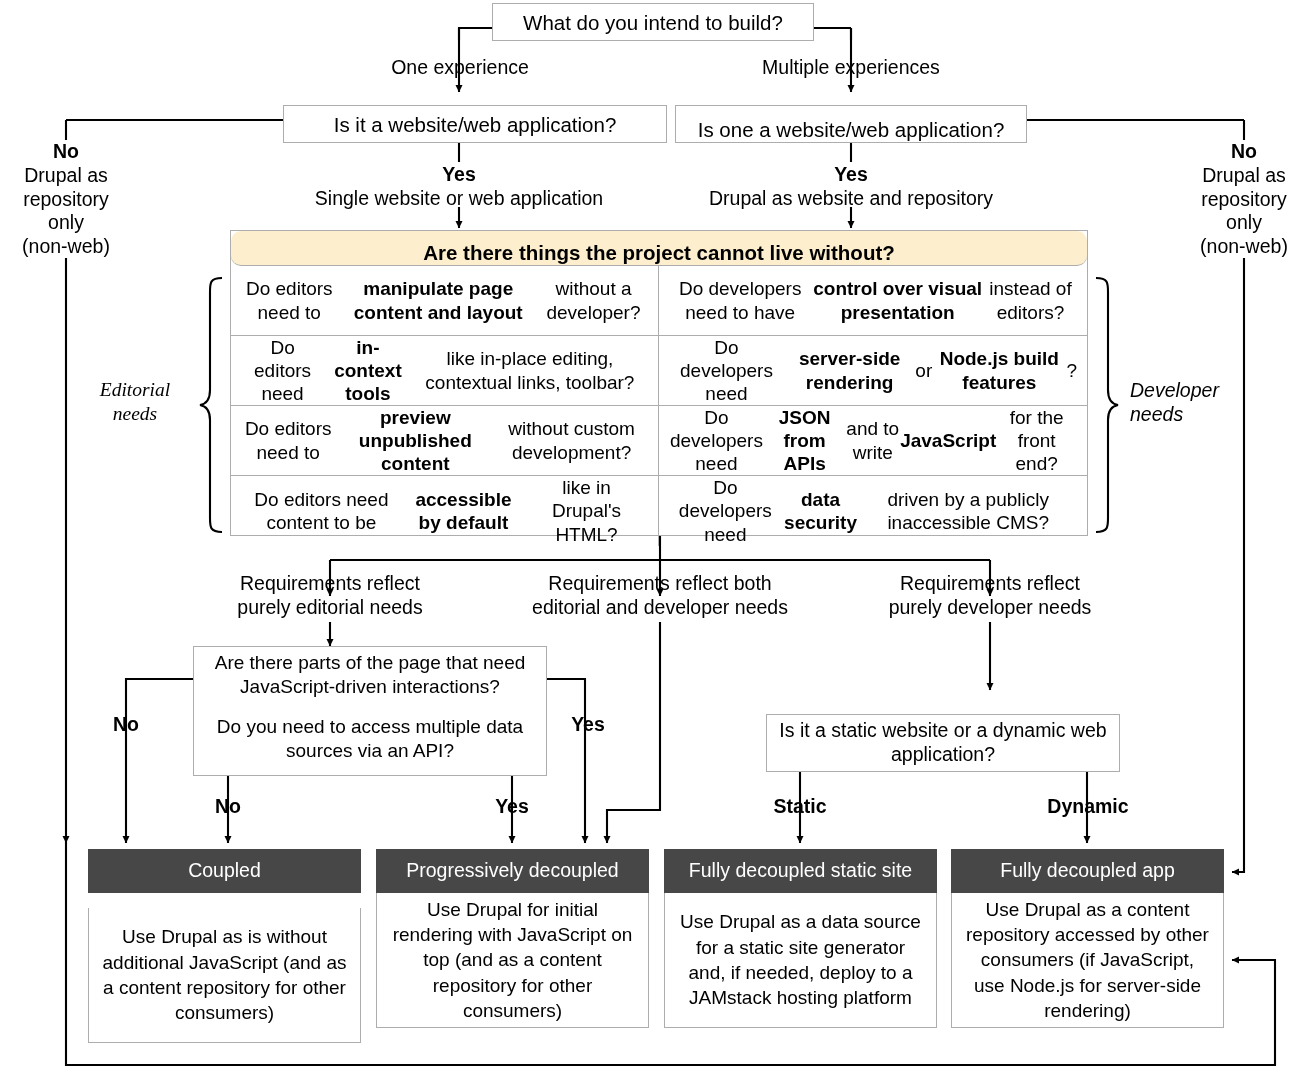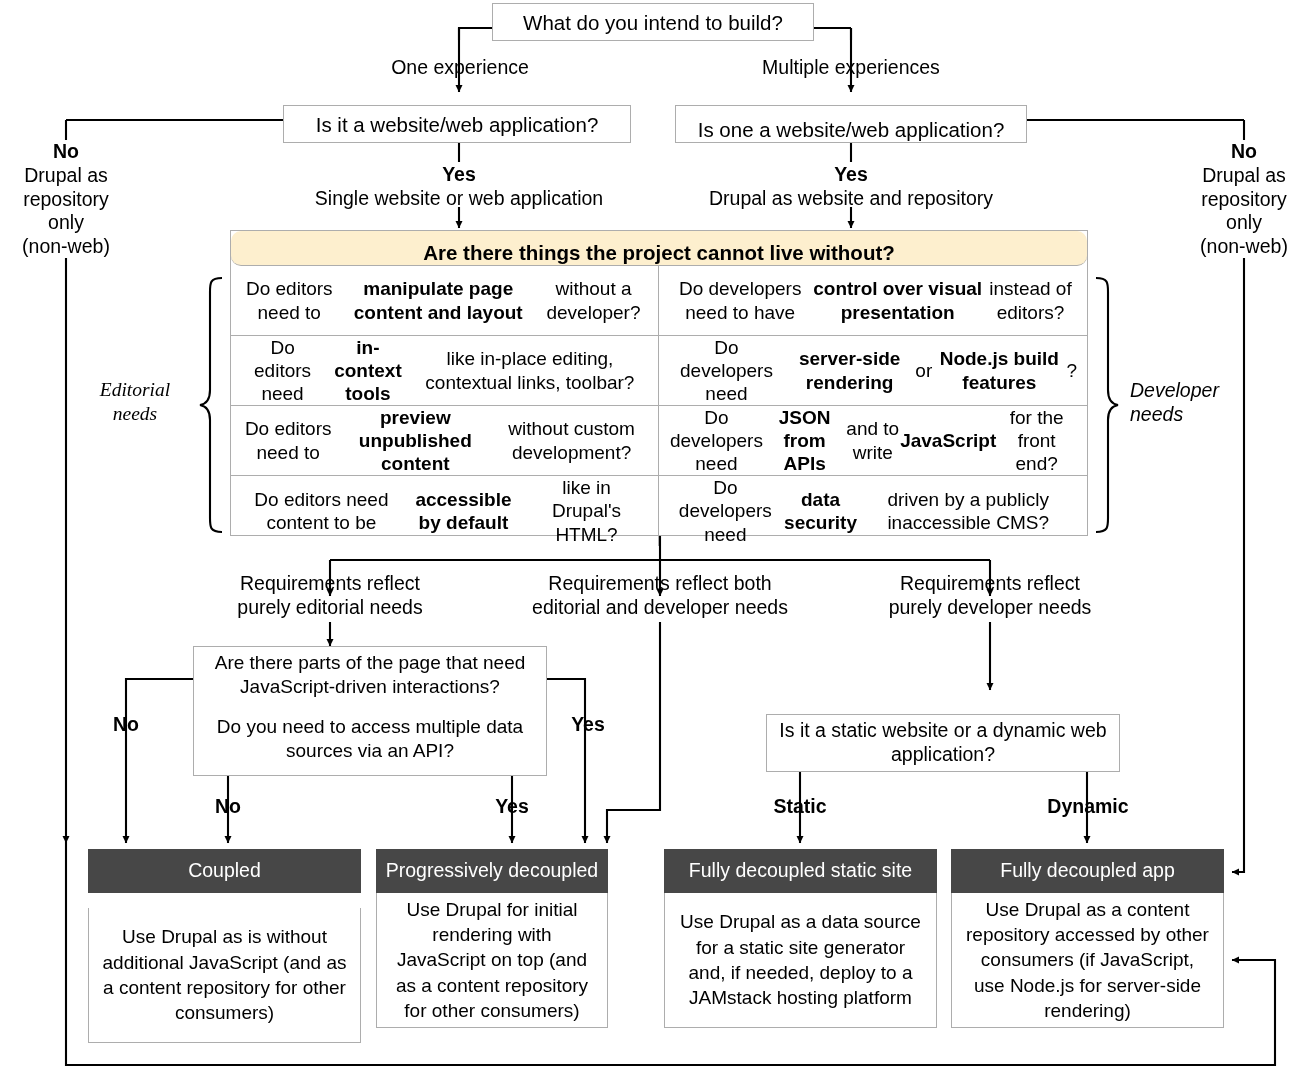--- a/index.html
+++ b/index.html
@@ -108,21 +108,21 @@
     <span>What do you intend to build?</span>
   </div>
 
   <div class="label" style="left:330px;top:56px;width:260px;">
     <span>One experience</span>
   </div>
   <div class="label" style="left:721px;top:56px;width:260px;">
     <span>Multiple experiences</span>
   </div>
 
-  <div class="box q-top" style="left:283px;top:105px;width:348px;height:38px;">
+  <div class="box q-top" style="left:283px;top:105px;width:384px;height:38px;">
     <span>Is it a website/web application?</span>
   </div>
   <div class="box q-top" style="left:675px;top:105px;width:352px;height:38px;align-items:flex-end;">
     <span>Is one a website/web application?</span>
   </div>
 
   <div class="label" style="left:309px;top:163px;width:300px;">
     <div class="bold">Yes</div>
     <div>Single website or web application</div>
   </div>
@@ -191,21 +191,21 @@
   <div class="box" style="left:766px;top:714px;width:354px;height:58px;font-size:19.5px;padding:0 10px;">
     <span>Is it a static website or a dynamic web application?</span>
   </div>
   <div class="bold" style="position:absolute;left:760px;top:795px;width:80px;text-align:center;">Static</div>
   <div class="bold" style="position:absolute;left:1032px;top:795px;width:112px;text-align:center;">Dynamic</div>
 
   <div class="result" style="left:88px;top:849px;width:273px;">
     <div class="result-head">Coupled</div>
     <div class="result-body" style="height:135px;margin-top:15px;">Use Drupal as is without additional JavaScript (and as a content repository for other consumers)</div>
   </div>
-  <div class="result" style="left:376px;top:849px;width:232px;">
+  <div class="result" style="left:376px;top:849px;width:273px;">
     <div class="result-head">Progressively decoupled</div>
     <div class="result-body" style="height:135px;">Use Drupal for initial rendering with JavaScript on top (and as a content repository for other consumers)</div>
   </div>
   <div class="result" style="left:664px;top:849px;width:273px;">
     <div class="result-head">Fully decoupled static site</div>
     <div class="result-body" style="height:135px;">Use Drupal as a data source for a static site generator and, if needed, deploy to a JAMstack hosting platform</div>
   </div>
   <div class="result" style="left:951px;top:849px;width:273px;">
     <div class="result-head">Fully decoupled app</div>
     <div class="result-body" style="height:135px;">Use Drupal as a content repository accessed by other consumers (if JavaScript, use Node.js for server-side rendering)</div>

